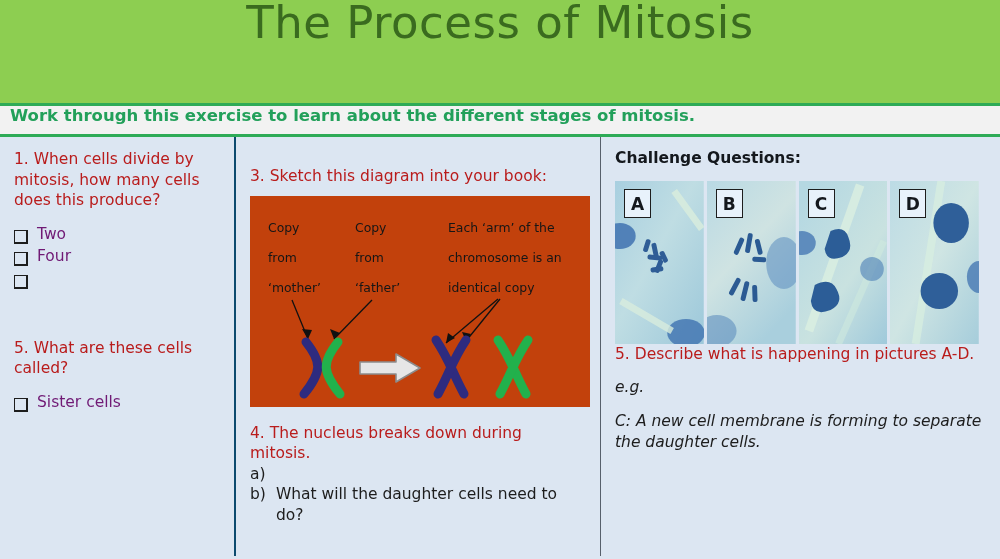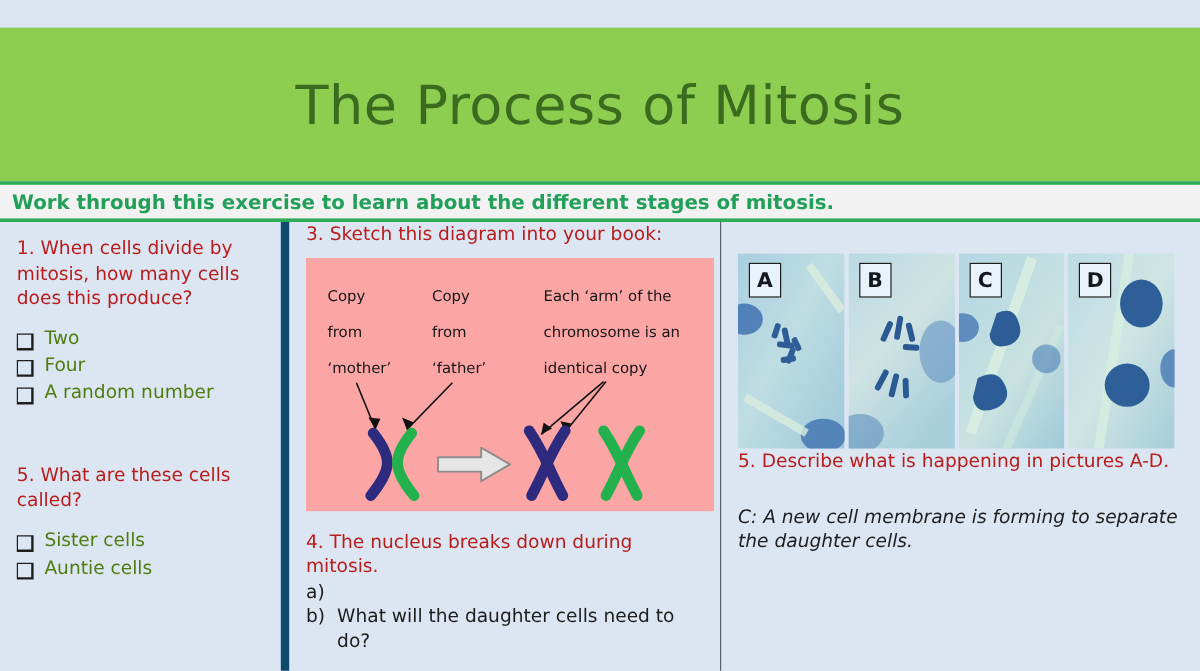--- a/index.html
+++ b/index.html
@@ -10,44 +10,41 @@
     width: 1000px;
     height: 559px;
     background: #dce6f2;
     font-family: "Liberation Sans", sans-serif;
     overflow: hidden;
     position: relative;
   }
 
   
   #header-band {
-    height: 128px;
+    height: 103px;
     background: #8dce51;
     display: flex;
-    align-items: center;
     justify-content: center;
-    margin-top: 23px;
   }
   #page-title {
     font-size: 45px;
     color: #3a6b1f;
     font-family: "DejaVu Sans", sans-serif;
     font-weight: 400;
     letter-spacing: 0.5px;
     line-height: 1;
   }
 
   
   #subtitle-bar {
     height: 34px;
     background: #f2f2f2;
     border-top: 3px solid #2eab57;
     border-bottom: 3px solid #2eab57;
     display: flex;
-    align-items: center;
     padding-left: 10px;
     box-sizing: border-box;
   }
   #subtitle-text {
     font-size: 16.5px;
     font-weight: bold;
     color: #22a05a;
     font-family: "DejaVu Sans", sans-serif;
   }
 
@@ -55,21 +52,21 @@
   #columns {
     position: relative;
     height: 419px;
     display: flex;
   }
   .col {
     position: relative;
     box-sizing: border-box;
   }
   #col-left   { width: 234px; padding: 12px 10px 0 14px; }
-  #col-mid    { width: 366px; padding: 0 14px 0 14px; border-left: 7px solid #0c4a6e; }
+  #col-mid    { width: 366px; padding: 29px 14px 0 14px; border-left: 2px solid #0c4a6e; }
   #col-right  { width: 400px; padding: 12px 10px 0 14px; border-left: 1px solid #57606b; }
 
   .qtext {
     font-size: 15.5px;
     color: #b91c1c;
     line-height: 1.33;
     font-family: "DejaVu Sans", sans-serif;
   }
   .spacer-sm { height: 14px; }
   .spacer-md { height: 46px; }
@@ -86,31 +83,31 @@
     height: 11px;
     border: 1.6px solid #1d1d1d;
     border-right-width: 2.6px;
     border-bottom-width: 2.6px;
     background: transparent;
     flex: 0 0 auto;
     margin-top: 5px;
   }
   .opt-label {
     font-size: 15.5px;
-    color: #4d7c0f;
+    color: #701a75;
     font-family: "DejaVu Sans", sans-serif;
     line-height: 1.25;
   }
 
   
   #sketch-box {
     margin-top: 9px;
     width: 340px;
     height: 211px;
-    background: #fca5a5;
+    background: #c2410c;
     position: relative;
   }
   #sketch-svg { display: block; }
   .diagram-label {
     font-family: "DejaVu Sans", sans-serif;
     font-size: 12.4px;
     fill: #161616;
   }
 
   
@@ -196,38 +193,33 @@
       <div class="opt-row">
         <span class="checkbox"></span>
         <span class="opt-label">Two</span>
       </div>
       <div class="opt-row">
         <span class="checkbox"></span>
         <span class="opt-label">Four</span>
       </div>
       <div class="opt-row">
         <span class="checkbox"></span>
-        <span class="opt-label">A random number</span>
       </div>
     </div>
 
     <div class="spacer-md"></div>
 
     <div class="qtext">5. What are these cells called?</div>
 
     <div class="spacer-sm"></div>
 
     <div>
       <div class="opt-row">
         <span class="checkbox"></span>
         <span class="opt-label">Sister cells</span>
-      </div>
-      <div class="opt-row">
-        <span class="checkbox"></span>
-        <span class="opt-label">Auntie cells</span>
       </div>
     </div>
   </div>
 
   <div class="col" id="col-mid">
 
     <div class="qtext">3. Sketch this diagram into your book:</div>
 
     <div id="sketch-box">
       <svg id="sketch-svg" width="340" height="211" viewBox="0 0 340 211" xmlns="http://www.w3.org/2000/svg">
@@ -284,20 +276,21 @@
       </div>
       <div class="sub-row">
         <span class="sub-marker">b)</span>
         <span>What will the daughter cells need to do?</span>
       </div>
     </div>
   </div>
 
   <div class="col" id="col-right">
 
+    <div id="challenge-heading">Challenge Questions:</div>
 
     <div id="micrograph-strip">
 
       <div class="micro-cell">
         <svg class="micro-svg" viewBox="0 0 90 163" preserveAspectRatio="none" xmlns="http://www.w3.org/2000/svg">
           <defs>
             <linearGradient id="bgA" x1="0" y1="0" x2="1" y2="1">
               <stop offset="0%" stop-color="#a8cfe0"></stop>
               <stop offset="45%" stop-color="#bfdde3"></stop>
               <stop offset="100%" stop-color="#9dc8da"></stop>
@@ -380,17 +373,18 @@
           <ellipse cx="50" cy="110" rx="19" ry="18" fill="#2f5f99"></ellipse>
           <ellipse cx="90" cy="96" rx="12" ry="16" fill="#3f72b0" opacity="0.75"></ellipse>
         </svg>
         <div class="micro-label">D</div>
       </div>
     </div>
 
     <div id="q5-text">
       <div class="qtext">5. Describe what is happening in pictures A-D.</div>
       <div class="gap-12"></div>
+      <div class="italic-note">e.g.</div>
       <div class="gap-14"></div>
       <div class="italic-note">C: A new cell membrane is forming to separate the daughter cells.</div>
     </div>
   </div>
 </div>
 
 </body></html>

